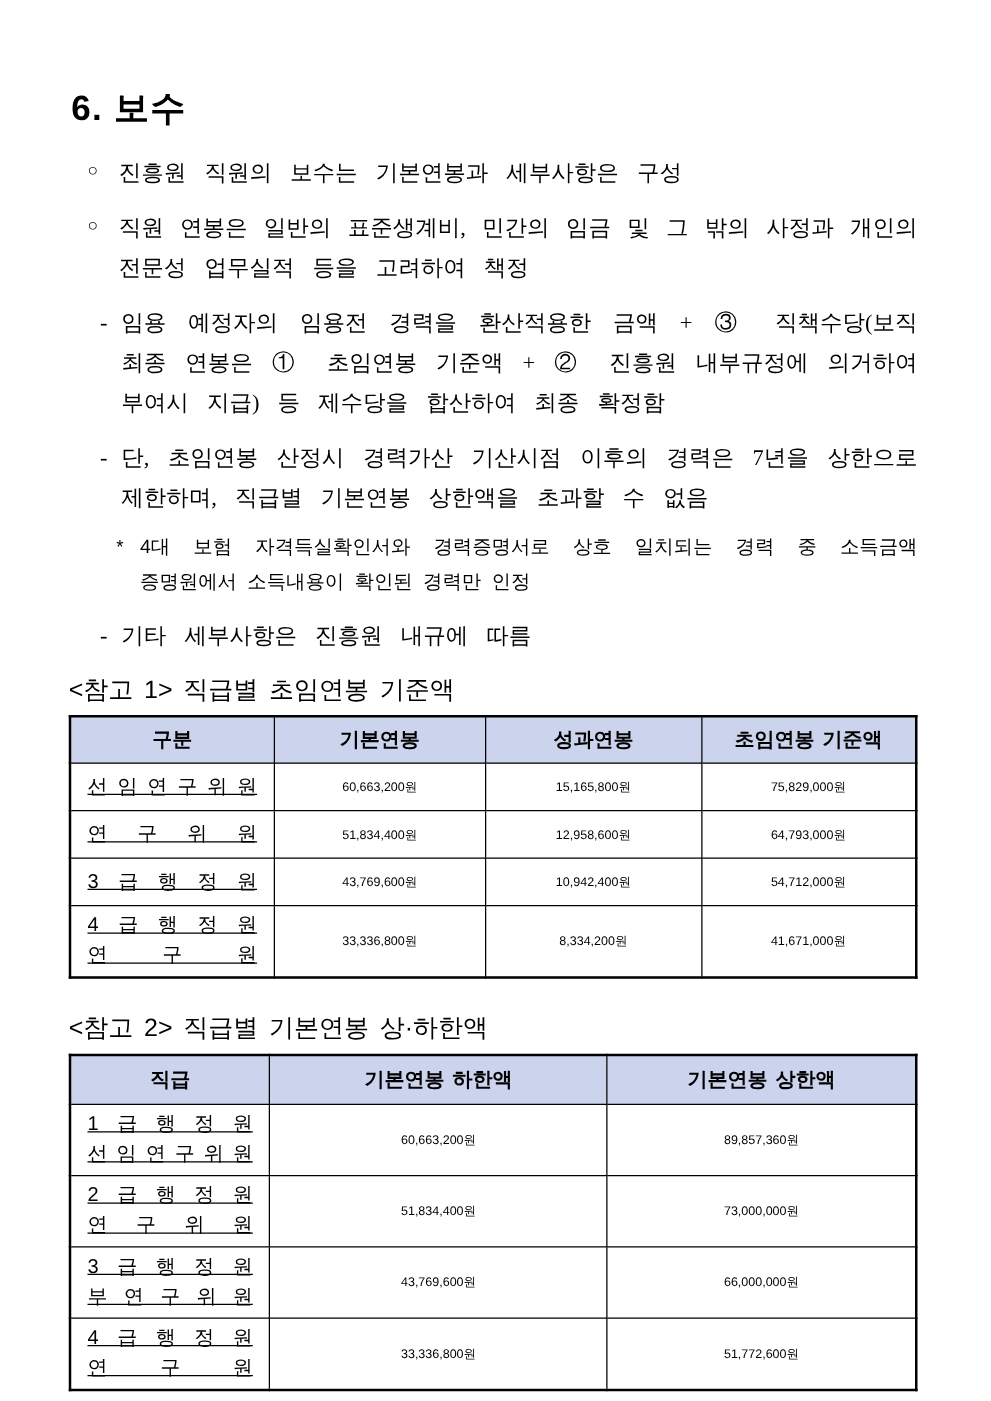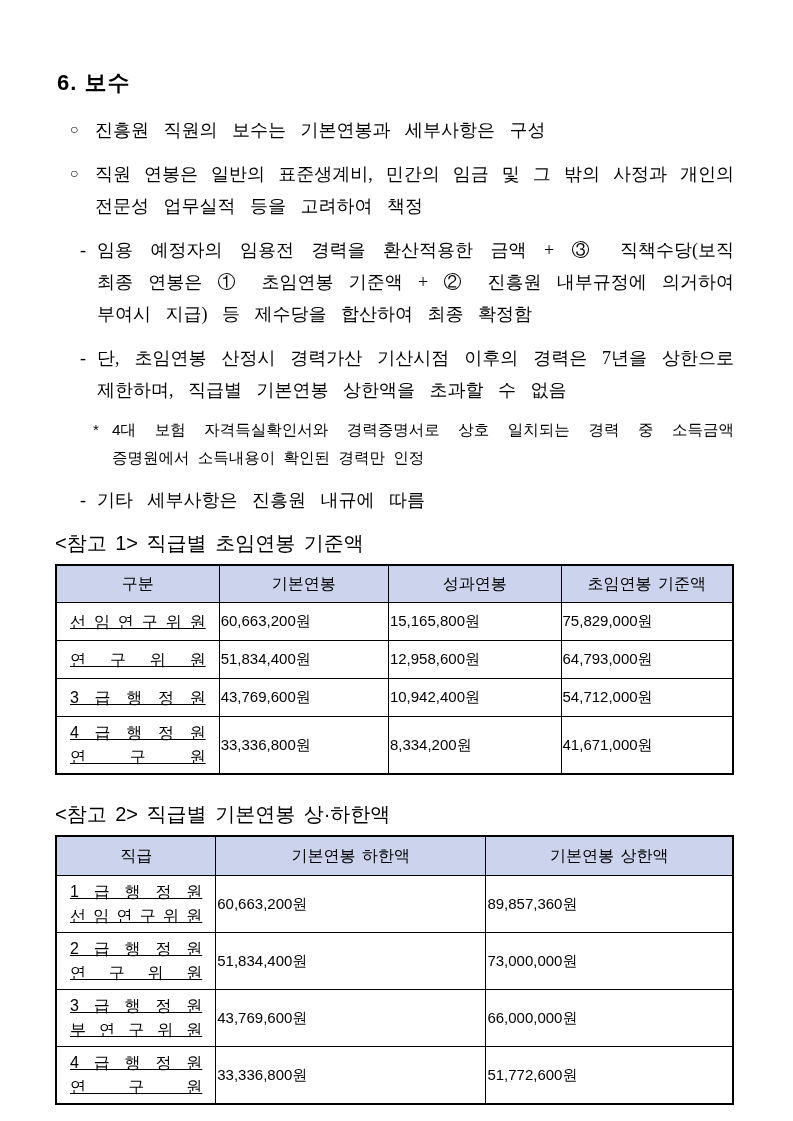--- a/index.html
+++ b/index.html
@@ -10,21 +10,21 @@
     margin:0 auto;
     box-sizing:border-box;
     padding:68px 59px 0 55px;
     color:#000;
     font-family:"Liberation Serif","DejaVu Serif",serif;
     overflow:hidden;
   }
   .heading {
     font-family:"Liberation Sans","DejaVu Sans",sans-serif;
     font-weight:800;
-    font-size:22px;
+    font-size:28px;
     letter-spacing:1px;
     margin:0 0 16px 2px;
   }
   
   .para { display:flex; margin-bottom:12px; font-size:18px; }
   .para .marker { flex:0 0 auto; text-align:left; }
   .para .plines { flex:1 1 auto; min-width:0; }
   .pl { line-height:32px; }
   .jl { text-align:justify; text-align-last:justify; text-justify:inter-word; }
   .ll { word-spacing:10px; }
@@ -50,39 +50,39 @@
     width:100%;
     border-collapse:collapse;
     border:2px solid #000;
     table-layout:fixed;
     font-family:"Liberation Sans","DejaVu Sans",sans-serif;
   }
   table.salary th {
     background:#ccd3ec;
     border:1px solid #000;
     font-size:16px;
-    font-weight:400;
+    font-weight:700;
     height:34px;
     text-align:center;
     word-spacing:2px;
     margin-left:34px;
   }
   table.salary td {
     border:1px solid #000;
     vertical-align:middle;
   }
   td.lbl { font-size:16px; padding:2px 13px; }
   td.lbl .spread {
     text-align:justify;
     text-align-last:justify;
     text-justify:inter-word;
     line-height:24px;
     text-decoration:underline;
   }
-  td.num { font-size:15px; }
+  td.num { font-size:10px; text-align:center; }
   #t1 tr.single td { height:33px; }
   #t1 tr.double td { height:52px; }
   #t2 th { height:36px; }
   #t2 tr.double td { height:52px; }
   
   .pageno {
     text-align:center;
     font-size:15px;
     margin-top:28px;
     font-family:"Liberation Sans","DejaVu Sans",sans-serif;

